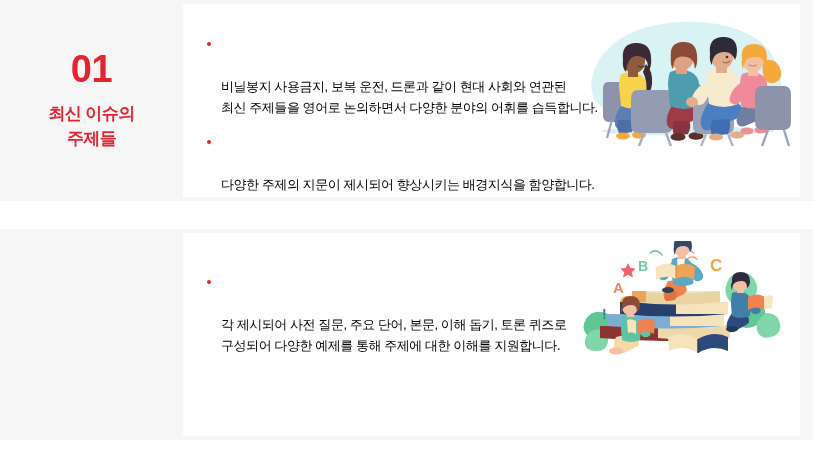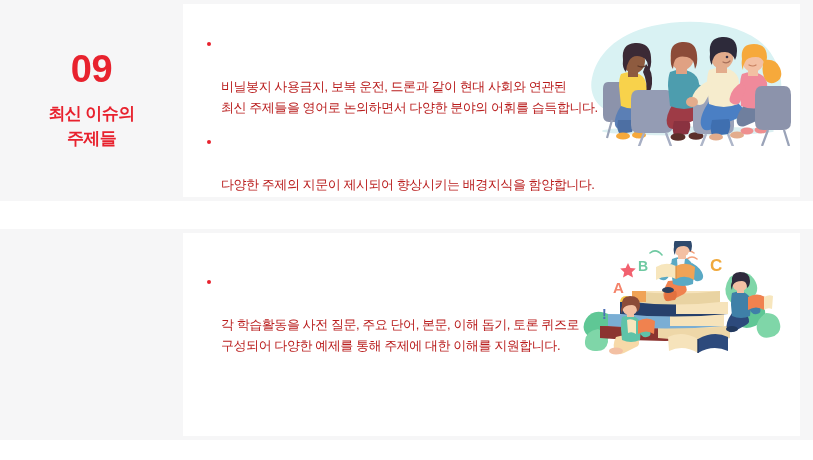--- a/index.html
+++ b/index.html
@@ -77,21 +77,21 @@
 
   .bullets {
     position: relative;
     z-index: 2;
     width: 400px;
     flex: 0 0 400px;
   }
   .bullet {
     position: relative;
     padding-left: 16px;
-    color: #b91c1c;
+    color: #000000;
     font-size: 13px;
     line-height: 1.62;
     letter-spacing: -0.45px;
     white-space: pre-line;
     margin-bottom: 14px;
   }
   .bullet:last-child { margin-bottom: 0; }
   .bullet .dot {
     position: absolute;
     left: 2px;
@@ -111,21 +111,21 @@
   .illo-2 { right: 10px; top: 8px;   width: 210px; height: 120px; }
 </style>
 </head>
 <body>
 
 <div class="page">
 
   <div class="section section-1">
 
     <div class="label-col">
-      <div class="sec-number">09</div>
+      <div class="sec-number">01</div>
       <div class="sec-title">최신 이슈의
 주제들</div>
     </div>
 
     <div class="card card-1">
 
       <div class="bullets">
         <div class="bullet">
           <span class="dot"></span>
           <span>비닐봉지 사용금지, 보복 운전, 드론과 같이 현대 사회와 연관된
@@ -227,21 +227,21 @@
   <div class="section section-2">
 
     <div class="label-col">
     </div>
 
     <div class="card card-2">
 
       <div class="bullets">
         <div class="bullet">
           <span class="dot"></span>
-          <span>각 학습활동을 사전 질문, 주요 단어, 본문, 이해 돕기, 토론 퀴즈로
+          <span>각 제시되어 사전 질문, 주요 단어, 본문, 이해 돕기, 토론 퀴즈로
 구성되어 다양한 예제를 통해 주제에 대한 이해를 지원합니다.</span>
         </div>
       </div>
 
       <svg class="illo illo-2" viewBox="0 0 210 120">
 
         <path d="M150 36 q16 -10 24 2 q8 12 -4 22 q-13 10 -22 -2 q-6 -10 2 -22 Z" fill="#7fd6a8"></path>
         <path d="M160 58 q18 -6 24 8 q5 13 -9 19 q-15 6 -20 -7 q-4 -12 5 -20 Z" fill="#5fc795"></path>
         <path d="M30 74 q-16 -8 -24 4 q-7 12 6 20 q13 7 20 -5 q5 -11 -2 -19 Z" fill="#5fc795"></path>
         <path d="M18 88 q-12 2 -13 12 q-1 9 10 10 q11 1 13 -9 q1 -9 -10 -13 Z" fill="#7fd6a8"></path>

